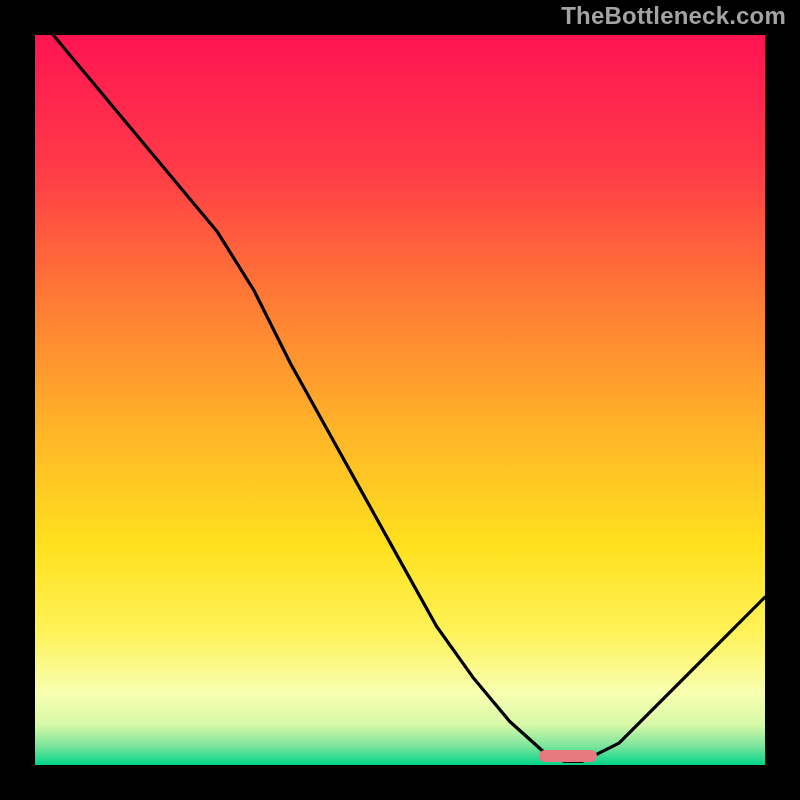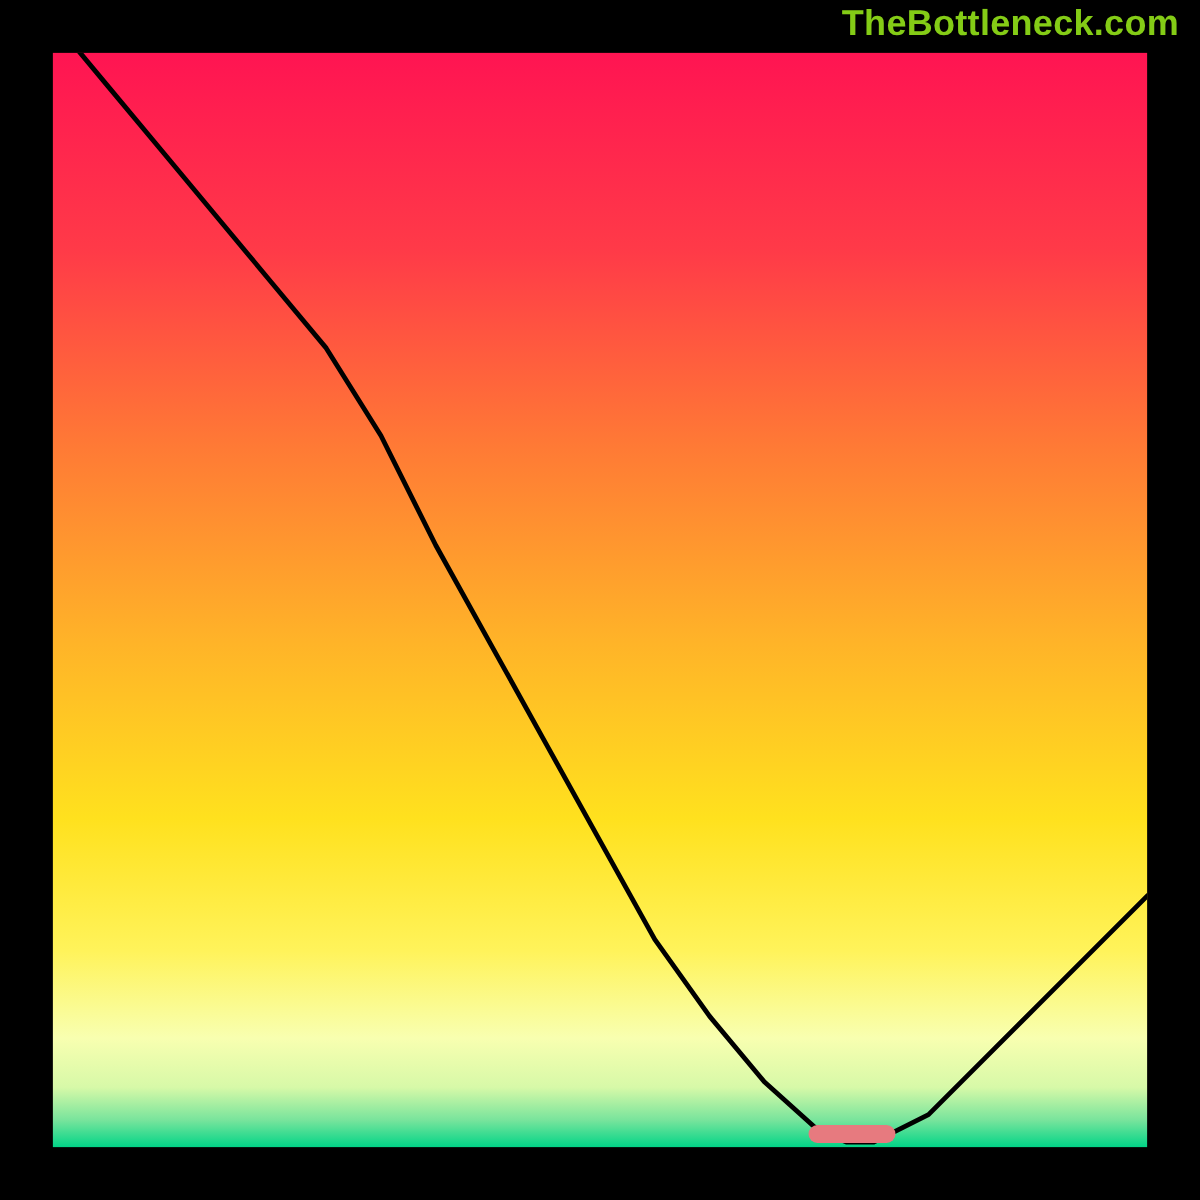--- a/index.html
+++ b/index.html
@@ -18,21 +18,21 @@
     height: 800px;
     background: #000;
   }
   .watermark {
     position: absolute;
     top: 2px;
     right: 14px;
     font-family: Arial, Helvetica, sans-serif;
     font-size: 24px;
     font-weight: bold;
-    color: #84cc16;
+    color: #a3a3a3;
     letter-spacing: 0.2px;
   }
   .plot-area {
     position: absolute;
     left: 35px;
     top: 35px;
     width: 730px;
     height: 730px;
     overflow: hidden;
   }

